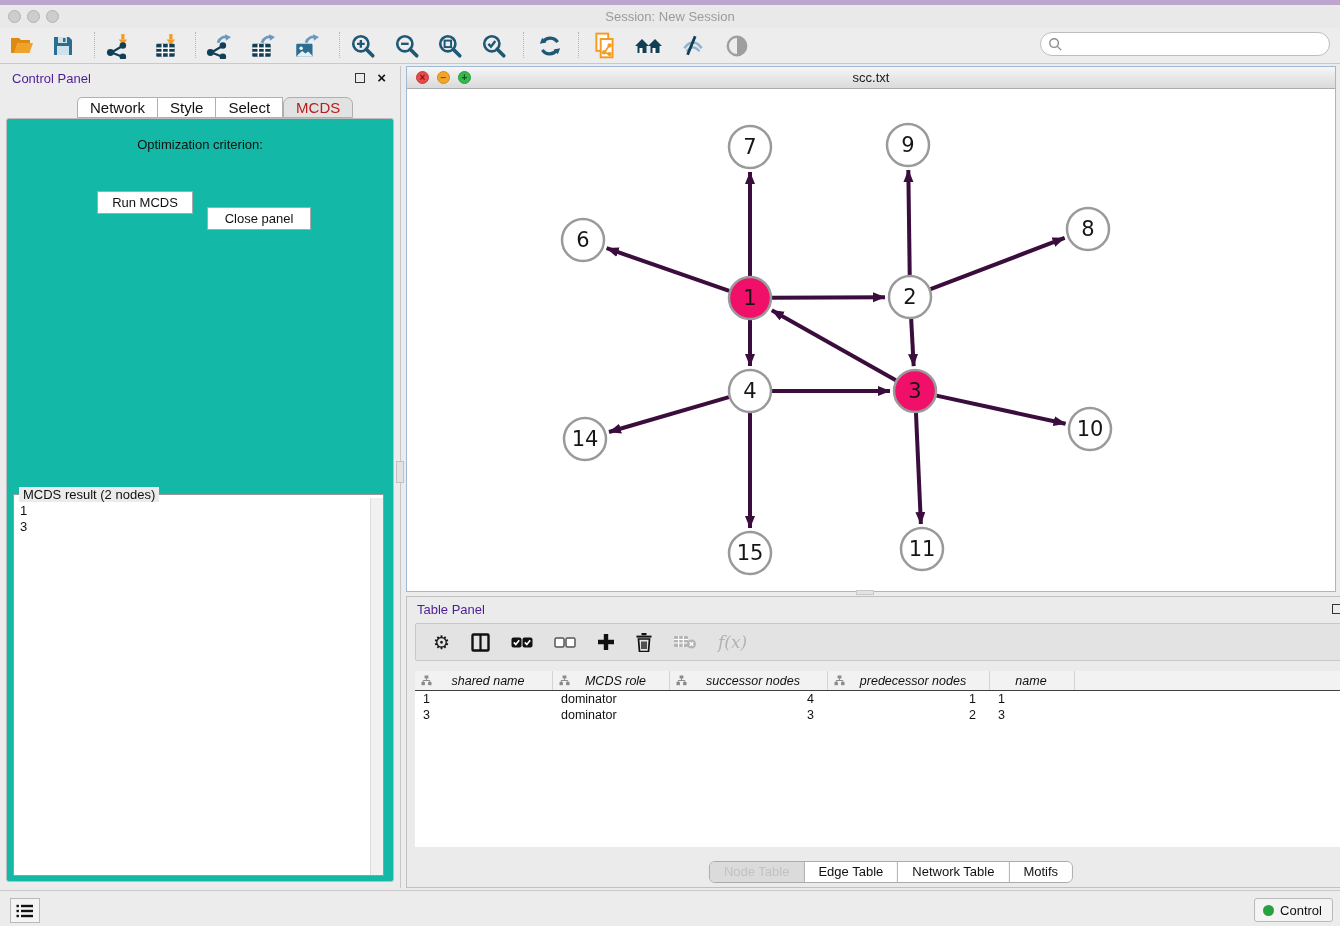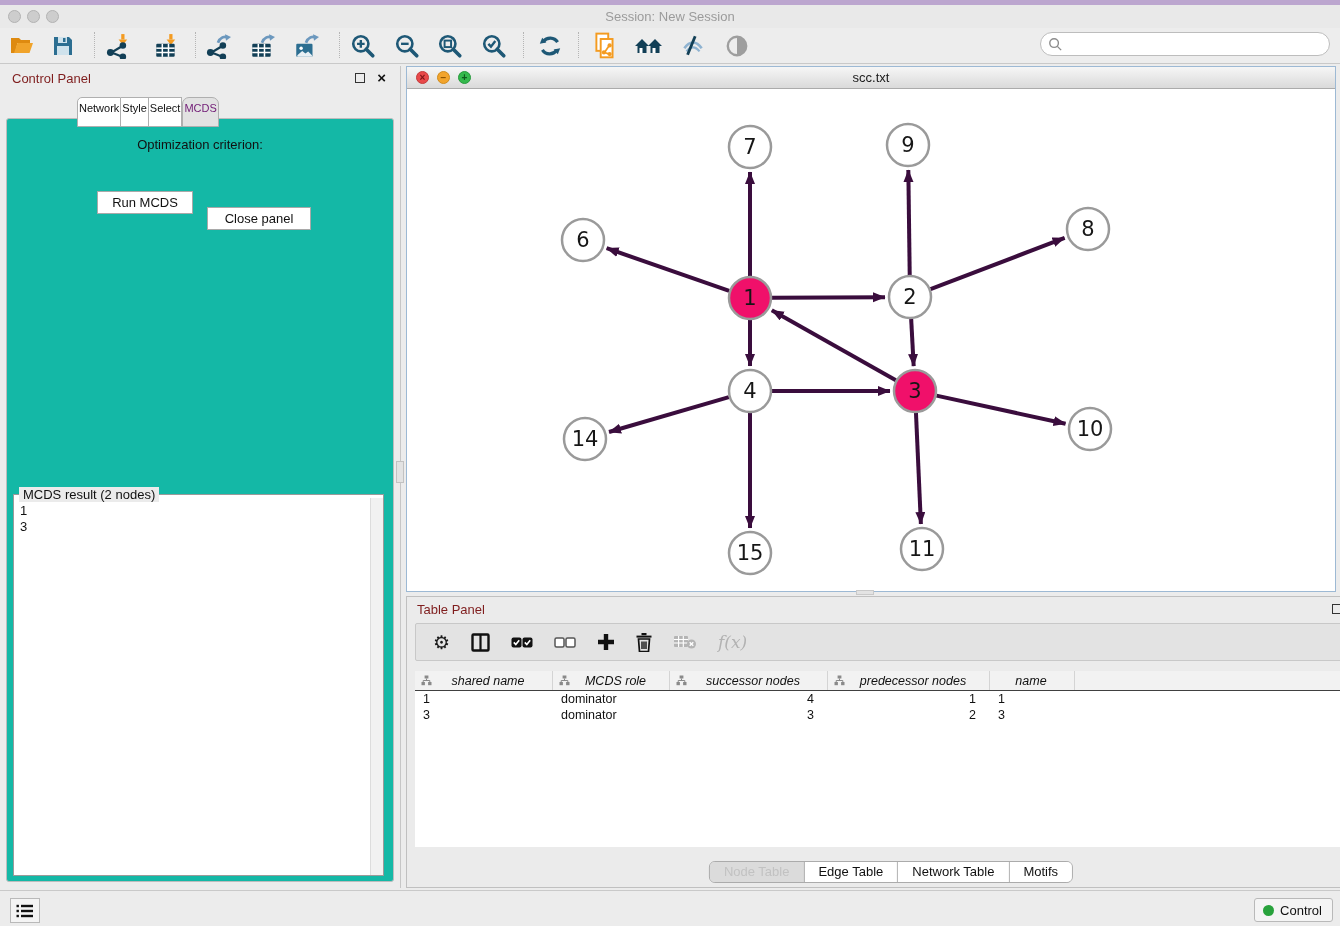--- a/index.html
+++ b/index.html
@@ -16,30 +16,30 @@
 
   .toolbar { left:0; top:28px; width:1340px; height:36px; background:#EDEDED; border-bottom:1px solid #C9C9C9; }
   .tbtn { position:absolute; top:1px; width:34px; height:33px; display:flex; align-items:center; justify-content:center; }
   .tsep { position:absolute; top:4px; width:0; height:26px; border-left:1px dotted #B5B5B5; }
   .searchbox { position:absolute; left:1040px; top:4px; width:290px; height:24px; background:#fff;
     border:1px solid #BDBDBD; border-radius:13px; display:flex; align-items:center; padding-left:7px; }
 
   
   .control-panel { left:2px; top:66px; width:396px; height:817px; }
   .panel-head { height:24px; display:flex; align-items:center; }
-  .panel-head .ptitle { font-size:13px; color:#7f1d1d; padding-left:10px; flex:1; }
+  .panel-head .ptitle { font-size:13px; color:#4c1d95; padding-left:10px; flex:1; }
   .float-ico { width:10px; height:10px; border:1.5px solid #333; margin-right:12px; }
   .close-ico { font-size:15px; font-weight:bold; color:#111; margin-right:12px; line-height:10px; }
   .ctrl-body { position:absolute; left:4px; right:4px; top:52px; bottom:1px;
     border:1px solid #BDBDBD; border-radius:3px; background:#14b8a6; }
   .tabs-row { position:absolute; left:75px; top:31px; display:flex; z-index:3; }
-  .tab { height:30px; line-height:20px; padding:0 1px; font-size:11px; background:#fff;
+  .tab { height:21px; line-height:20px; padding:0 12px; font-size:15px; background:#fff;
     border:1px solid #AFAFAF; border-left:none; color:#111; }
   .tab:first-child { border-left:1px solid #AFAFAF; border-top-left-radius:5px; }
-  .tab-active { background:#E2E2E2; color:#701a75; border-top-left-radius:7px; border-top-right-radius:7px;
+  .tab-active { background:#E2E2E2; color:#b91c1c; border-top-left-radius:7px; border-top-right-radius:7px;
     border-left:1px solid #AFAFAF; }
   .opt-label { position:absolute; top:18px; width:100%; text-align:center; font-size:13px; color:#111; }
   .dropdown { position:absolute; left:40px; top:38px; width:310px; height:23px; background:#fff;
     border:1px solid #A9A9A9; border-radius:5px; font-size:13px; display:flex; align-items:center;
     padding:0 8px 0 10px; color:#111; }
   .dropdown .dd-val { flex:1; }
   .btn { position:absolute; height:23px; background:#fff; border:1px solid #A9A9A9; border-radius:0;
     font-size:13px; color:#111; text-align:center; line-height:21px; }
   .fieldset { position:absolute; left:6px; top:375px; width:371px; height:382px;
     border:1px solid #9A9A9A; background:#fff; }

